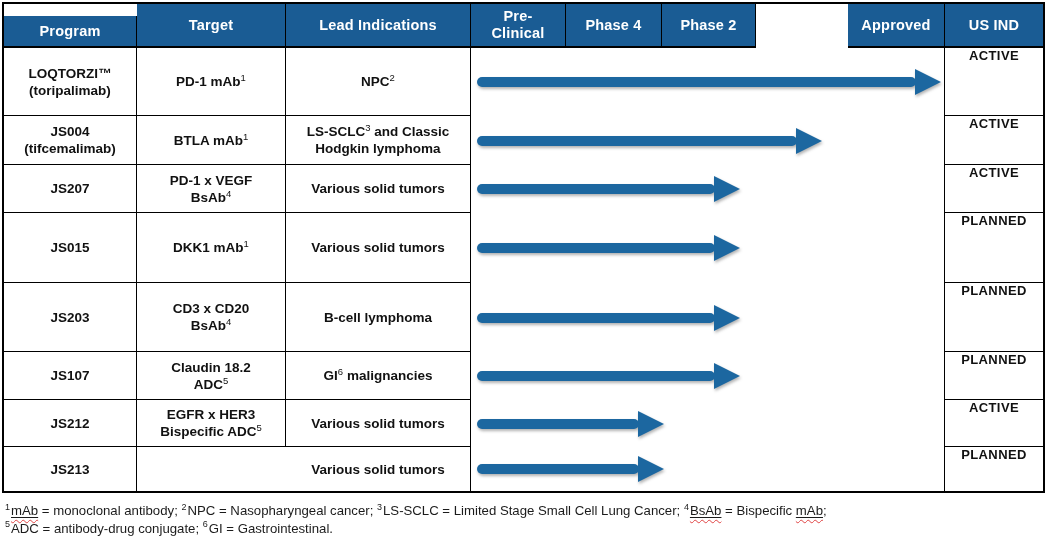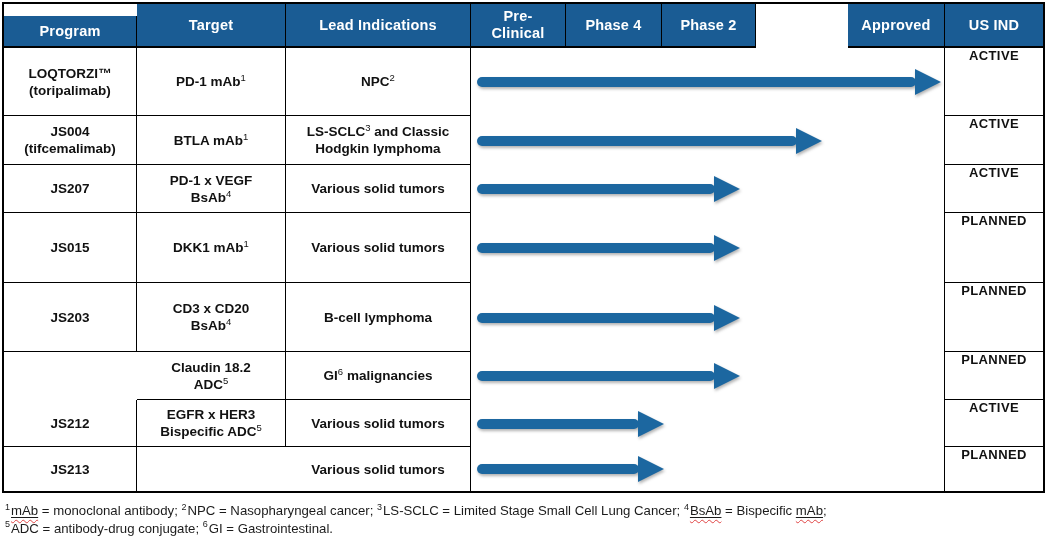--- a/index.html
+++ b/index.html
@@ -115,20 +115,23 @@
       </div>
       <div class="bcell" style="grid-area: 6 / 1;">
         <span>JS203</span>
       </div>
       <div class="bcell" style="grid-area: 6 / 2;">
         <span>CD3 x CD20<br>BsAb<sup>4</sup></span>
       </div>
       <div class="bcell" style="grid-area: 6 / 3;">
         <span>B-cell lymphoma</span>
       </div>
+      <div class="bcell" style="grid-area: 7 / 1;">
+        <span>JS107</span>
+      </div>
       <div class="bcell" style="grid-area: 7 / 2;">
         <span>Claudin 18.2<br>ADC<sup>5</sup></span>
       </div>
       <div class="bcell" style="grid-area: 7 / 3;">
         <span>GI<sup>6</sup> malignancies</span>
       </div>
       <div class="bcell" style="grid-area: 8 / 1;">
         <span>JS212</span>
       </div>
       <div class="bcell" style="grid-area: 8 / 2;">

